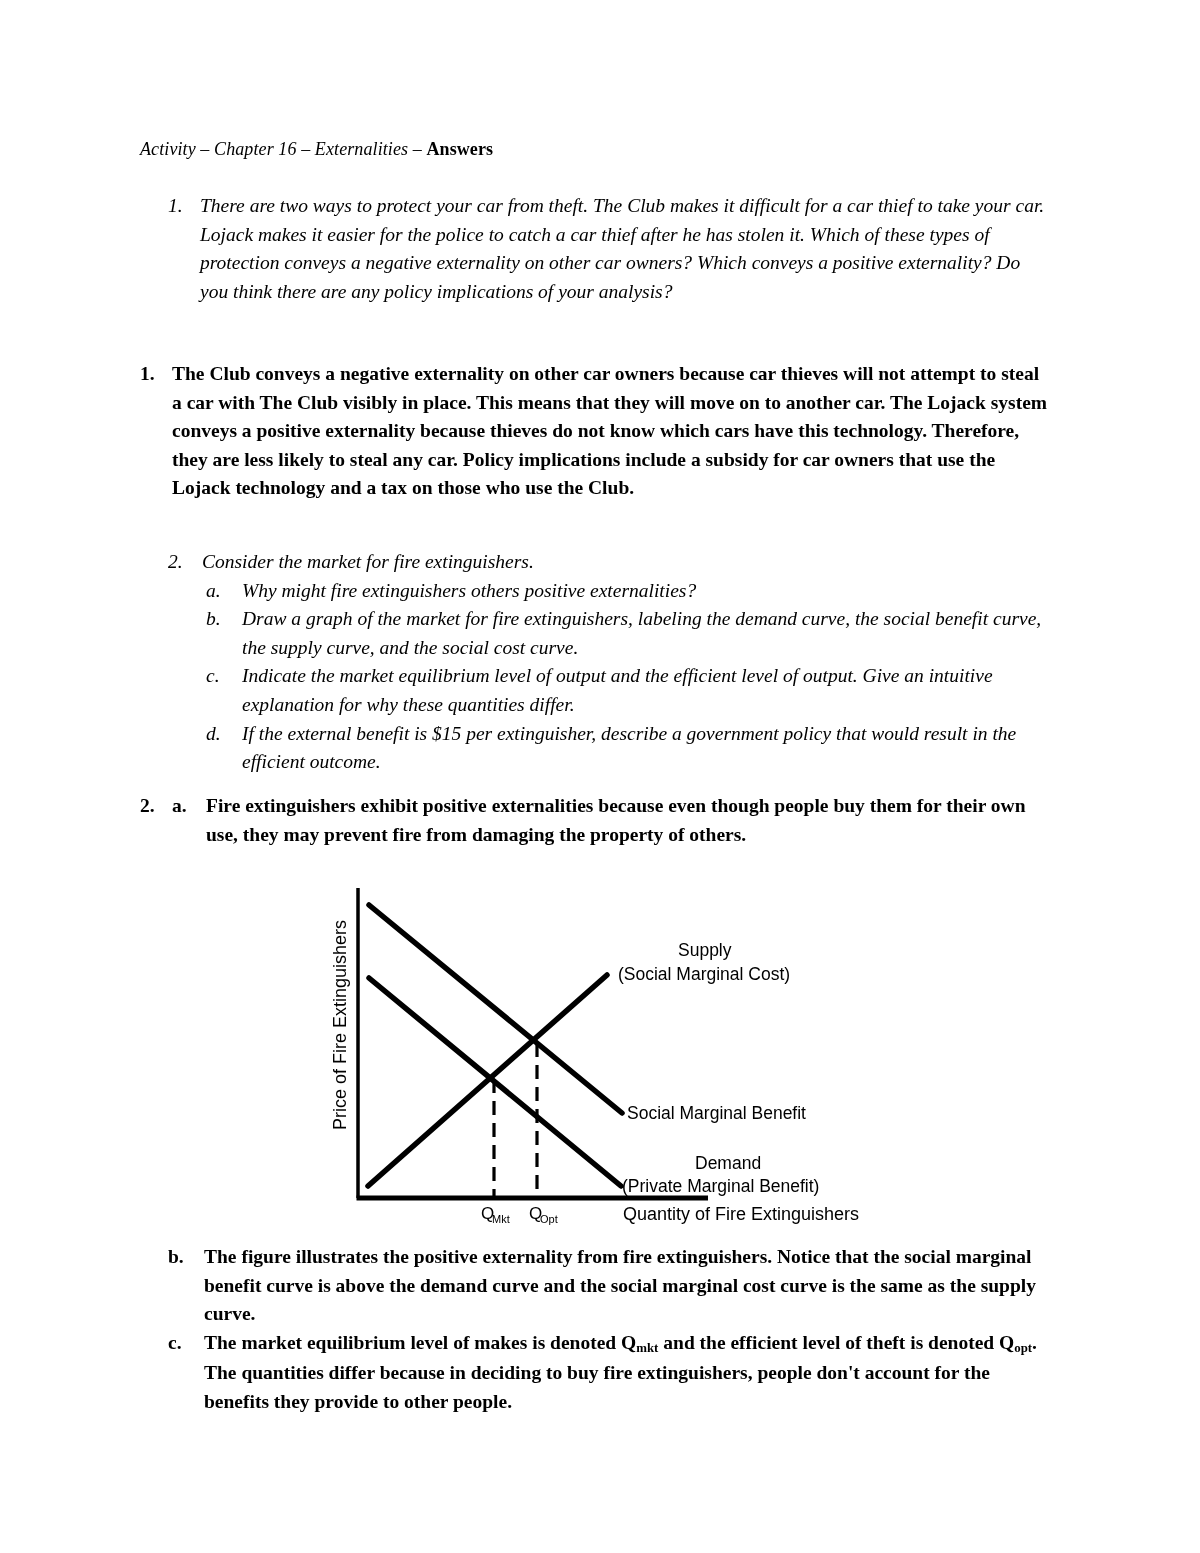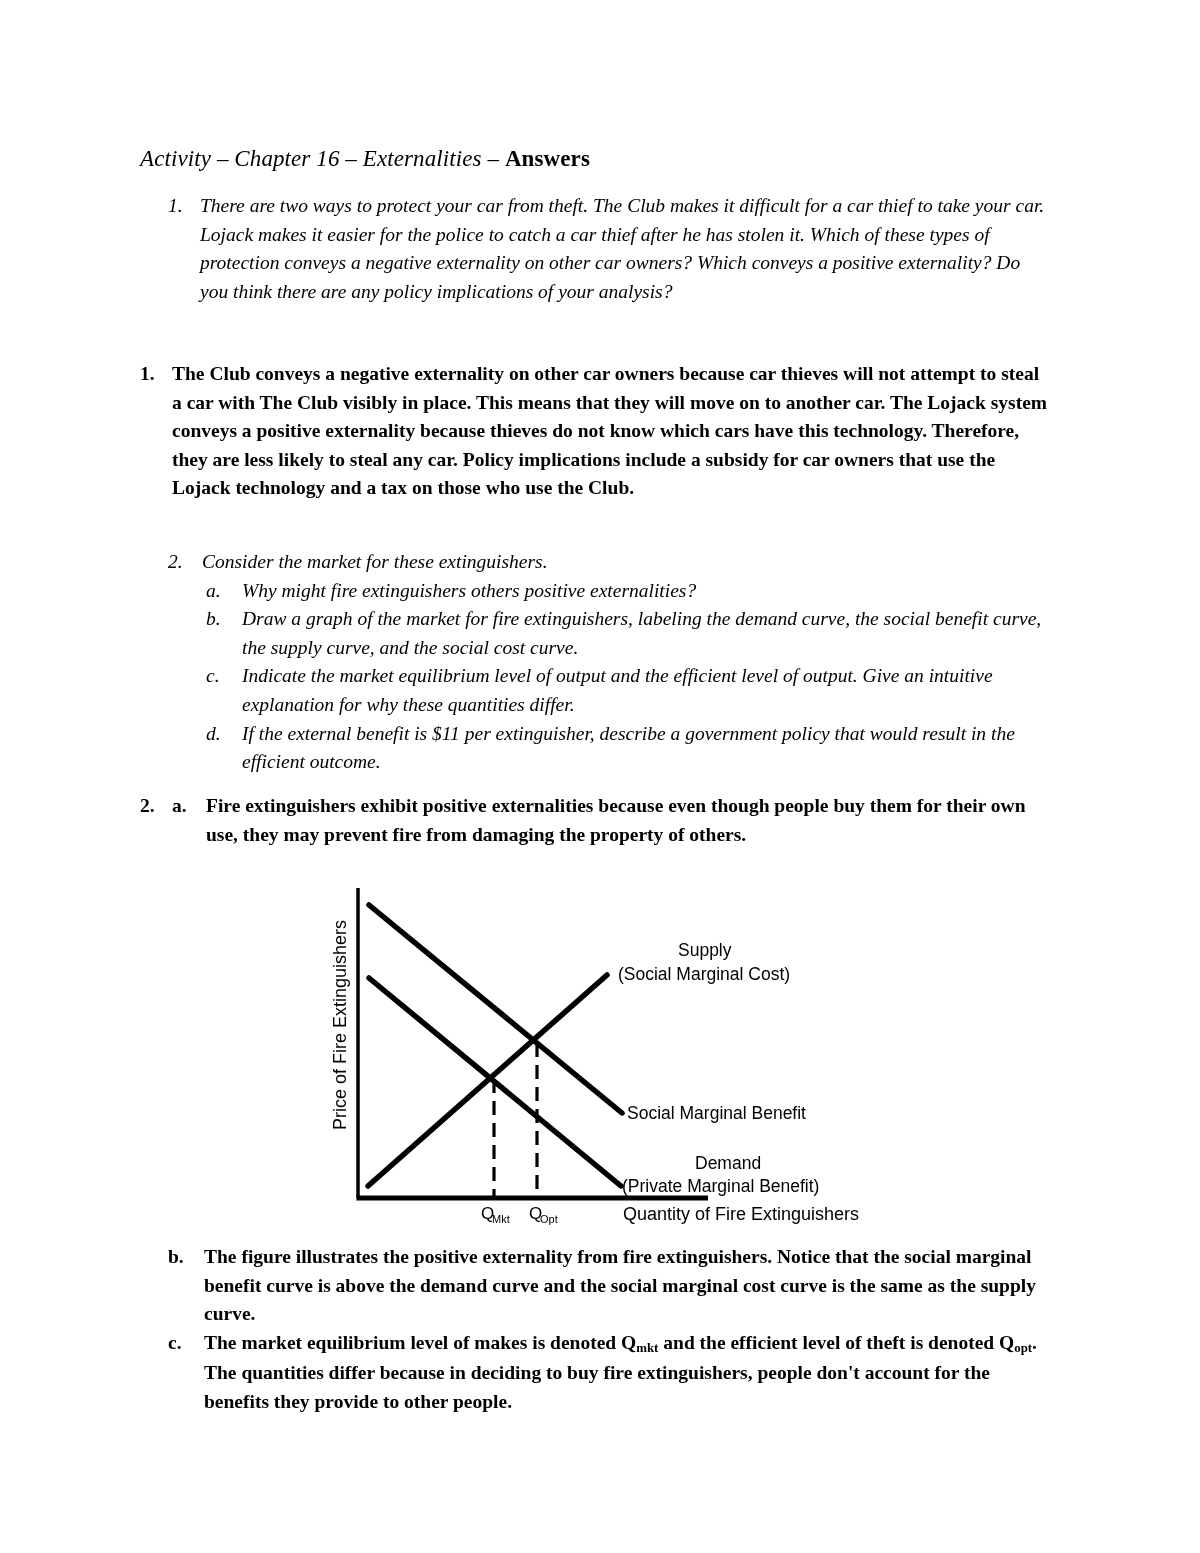--- a/index.html
+++ b/index.html
@@ -21,22 +21,22 @@
     left: 0; top: 0;
     width: 1200px;
     height: 1553px;
     padding: 0;
   }
 
   
   .doc-title {
     position: absolute;
     left: 140px;
-    top: 146px;
-    font-size: 23px;
+    top: 139px;
+    font-size: 18px;
     font-style: italic;
     letter-spacing: .1px;
     white-space: nowrap;
   }
   .doc-title .answers {
     font-style: normal;
     font-weight: bold;
   }
 
   
@@ -142,38 +142,38 @@
   <div class="a-block" id="a1">
     <div class="row">
       <span class="marker">1.</span>
       <span class="body-text">The Club conveys a negative externality on other car owners because car thieves will not attempt to steal a car with The Club visibly in place.  This means that they will move on to another car.  The Lojack system conveys a positive externality because thieves do not know which cars have this technology.  Therefore, they are less likely to steal any car.  Policy implications include a subsidy for car owners that use the Lojack technology and a tax on those who use the Club.</span>
     </div>
   </div>
 
   <div class="q-block" id="q2">
     <div class="row">
       <span class="marker">2.</span>
-      <span class="body-text">Consider the market for these extinguishers.</span>
+      <span class="body-text">Consider the market for fire extinguishers.</span>
     </div>
     <div class="sub-list">
       <div class="sub-row">
         <span class="sub-marker">a.</span>
         <span class="body-text">Why might fire extinguishers others positive externalities?</span>
       </div>
       <div class="sub-row">
         <span class="sub-marker">b.</span>
         <span class="body-text">Draw a graph of the market for fire extinguishers, labeling the demand curve, the social benefit curve, the supply curve, and the social cost curve.</span>
       </div>
       <div class="sub-row">
         <span class="sub-marker">c.</span>
         <span class="body-text">Indicate the market equilibrium level of output and the efficient level of output. Give an intuitive explanation for why these quantities differ.</span>
       </div>
       <div class="sub-row">
         <span class="sub-marker">d.</span>
-        <span class="body-text">If the external benefit is $11 per extinguisher, describe a government policy that would result in the efficient outcome.</span>
+        <span class="body-text">If the external benefit is $15 per extinguisher, describe a government policy that would result in the efficient outcome.</span>
       </div>
     </div>
   </div>
 
   <div class="a-block" id="a2a">
     <div class="row">
       <span class="marker-num">2.</span>
       <span class="marker-let">a.</span>
       <span class="body-text">Fire extinguishers exhibit positive externalities because even though people buy them for their own use, they may prevent fire from damaging the property of others.</span>
     </div>

